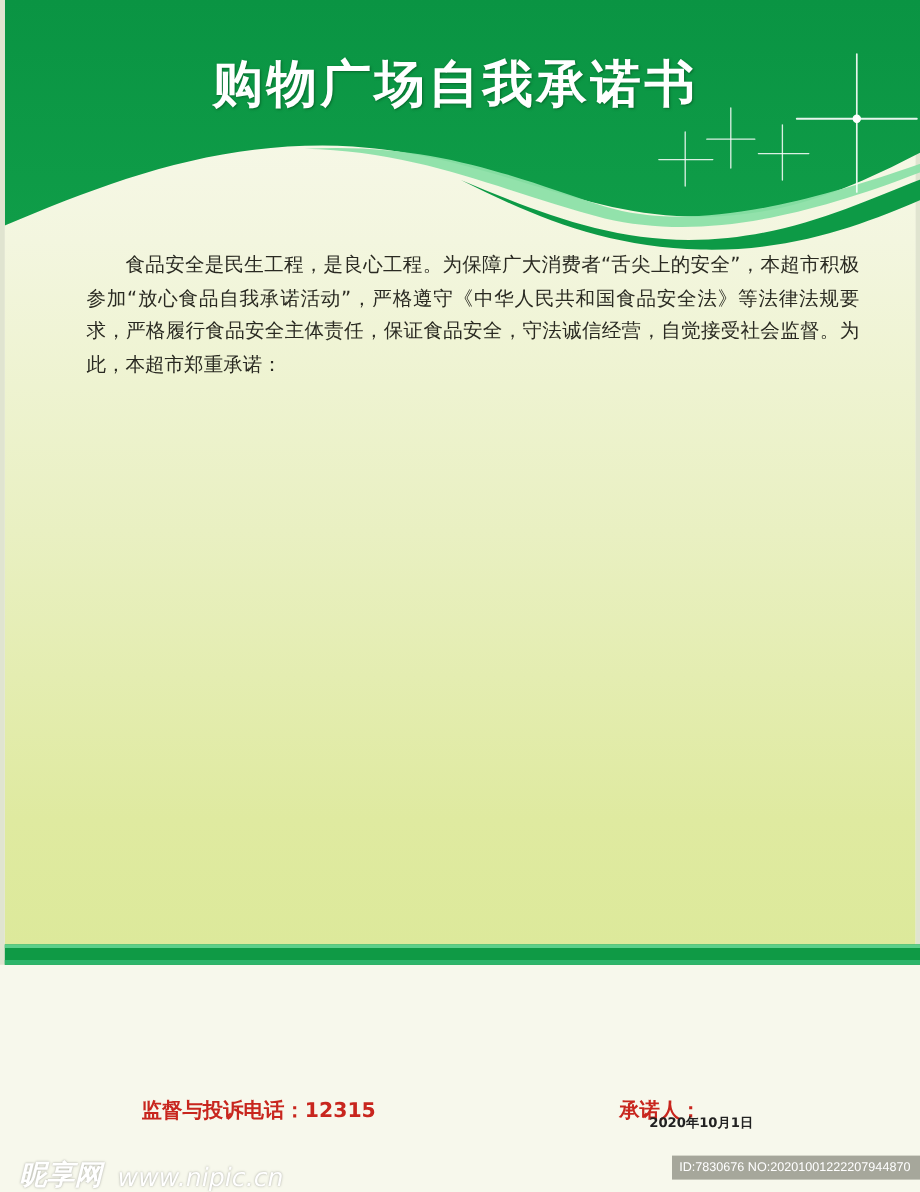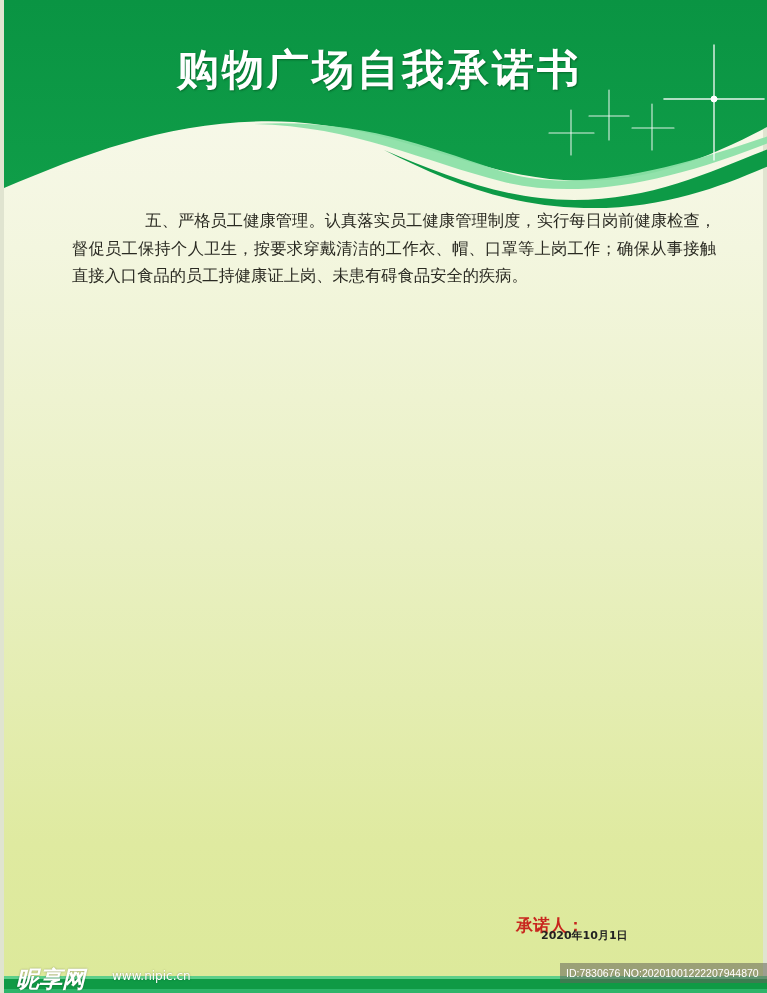--- a/index.html
+++ b/index.html
@@ -2,21 +2,21 @@
 <html><head>
 <meta charset="utf-8">
 <style>
   html, body { margin: 0; padding: 0; }
   body {
     width: 767px; height: 993px; overflow: hidden; position: relative;
     font-family: "DejaVu Sans", "Liberation Sans", sans-serif;
     background: #f7f8ec;
   }
   .poster {
-    position: absolute; left: 0; top: 0; width: 767px; height: 993px;
+    position: absolute; left: 0; top: 0; width: 767px; height: 804px;
     background: linear-gradient(to bottom, #fafaf0 0%, #f3f6df 25%, #e9f0c2 55%, #dfeaa0 85%, #dce99a 100%);
     border-left: 4px solid #e0e4d0;
     border-right: 4px solid #e0e4d0;
     box-sizing: border-box;
   }
   .header-svg { position: absolute; left: 0; top: 0; width: 767px; height: 210px; }
   .title {
     position: absolute; left: 0; top: 42px; width: 767px; text-align: center;
     font-size: 42px; font-weight: bold; color: #ffffff; letter-spacing: 3px;
     text-shadow: 1px 1px 2px rgba(0,60,20,0.5);
@@ -42,21 +42,21 @@
     background: #0f9a45; border-top: 3px solid #5ccf8a;
   }
   .bottom-edge {
     position: absolute; left: 0; bottom: 0; width: 767px; height: 4px; background: #2db56a;
   }
   .watermark-logo {
     position: absolute; left: 12px; top: 964px; font-size: 23px; font-weight: bold; color: #ffffff;
     font-style: italic; text-shadow: 0 0 2px rgba(0,0,0,0.35);
   }
   .watermark-url {
-    position: absolute; left: 108px; top: 969px; font-size: 12px; color: #ffffff; 
+    position: absolute; left: 94px; top: 969px; font-size: 21px; color: #ffffff; font-style: italic;
     text-shadow: 0 0 2px rgba(0,0,0,0.35);
   }
   .watermark-id {
     position: absolute; left: 536px; top: 963px; width: 228px; height: 20px;
     background: rgba(100,100,90,0.55); color: #ffffff; font-size: 10.5px;
     line-height: 20px; padding-left: 6px; box-sizing: border-box;
     font-family: "Liberation Sans", sans-serif;
     margin-left: 20px;
   }
 </style>
@@ -88,23 +88,24 @@
       <line x1="648" y1="104" x2="648" y2="150" stroke-width="1.1" opacity="0.85"></line>
       <line x1="628" y1="128" x2="670" y2="128" stroke-width="1.1" opacity="0.85"></line>
       <line x1="567" y1="110" x2="567" y2="155" stroke-width="1.1" opacity="0.85"></line>
       <line x1="545" y1="133" x2="590" y2="133" stroke-width="1.1" opacity="0.85"></line>
     </g>
   </svg>
 
   <div class="title">购物广场自我承诺书</div>
 
   <div class="body-text">
-    <p class="indent4">五、严格员工健康管理。认真落实员工健康管理制度，实行每日岗前健康检查，督促员工保持个人卫生，按要求穿戴清洁的工作衣、帽、口罩等上岗工作；确保从事接触直接入口食品的员工持健康证上岗、未患有碍食品安全的疾病。</p>
+    <p>食品安全是民生工程，是良心工程。为保障广大消费者“舌尖上的安全”，本超市积极参加“放心食品自我承诺活动”，严格遵守《中华人民共和国食品安全法》等法律法规要求，严格履行食品安全主体责任，保证食品安全，守法诚信经营，自觉接受社会监督。为此，本超市郑重承诺：</p>
   </div>
 
+  <div class="footer-row hotline">监督与投诉电话：12315</div>
   <div class="footer-row promisor">承诺人：</div>
   <div class="date">2020年10月1日</div>
 
   <div class="bottom-bar"></div>
   <div class="bottom-edge"></div>
 
   <div class="watermark-logo">昵享网</div>
   <div class="watermark-url">www.nipic.cn</div>
   <div class="watermark-id">ID:7830676 NO:20201001222207944870</div>
 </div>

